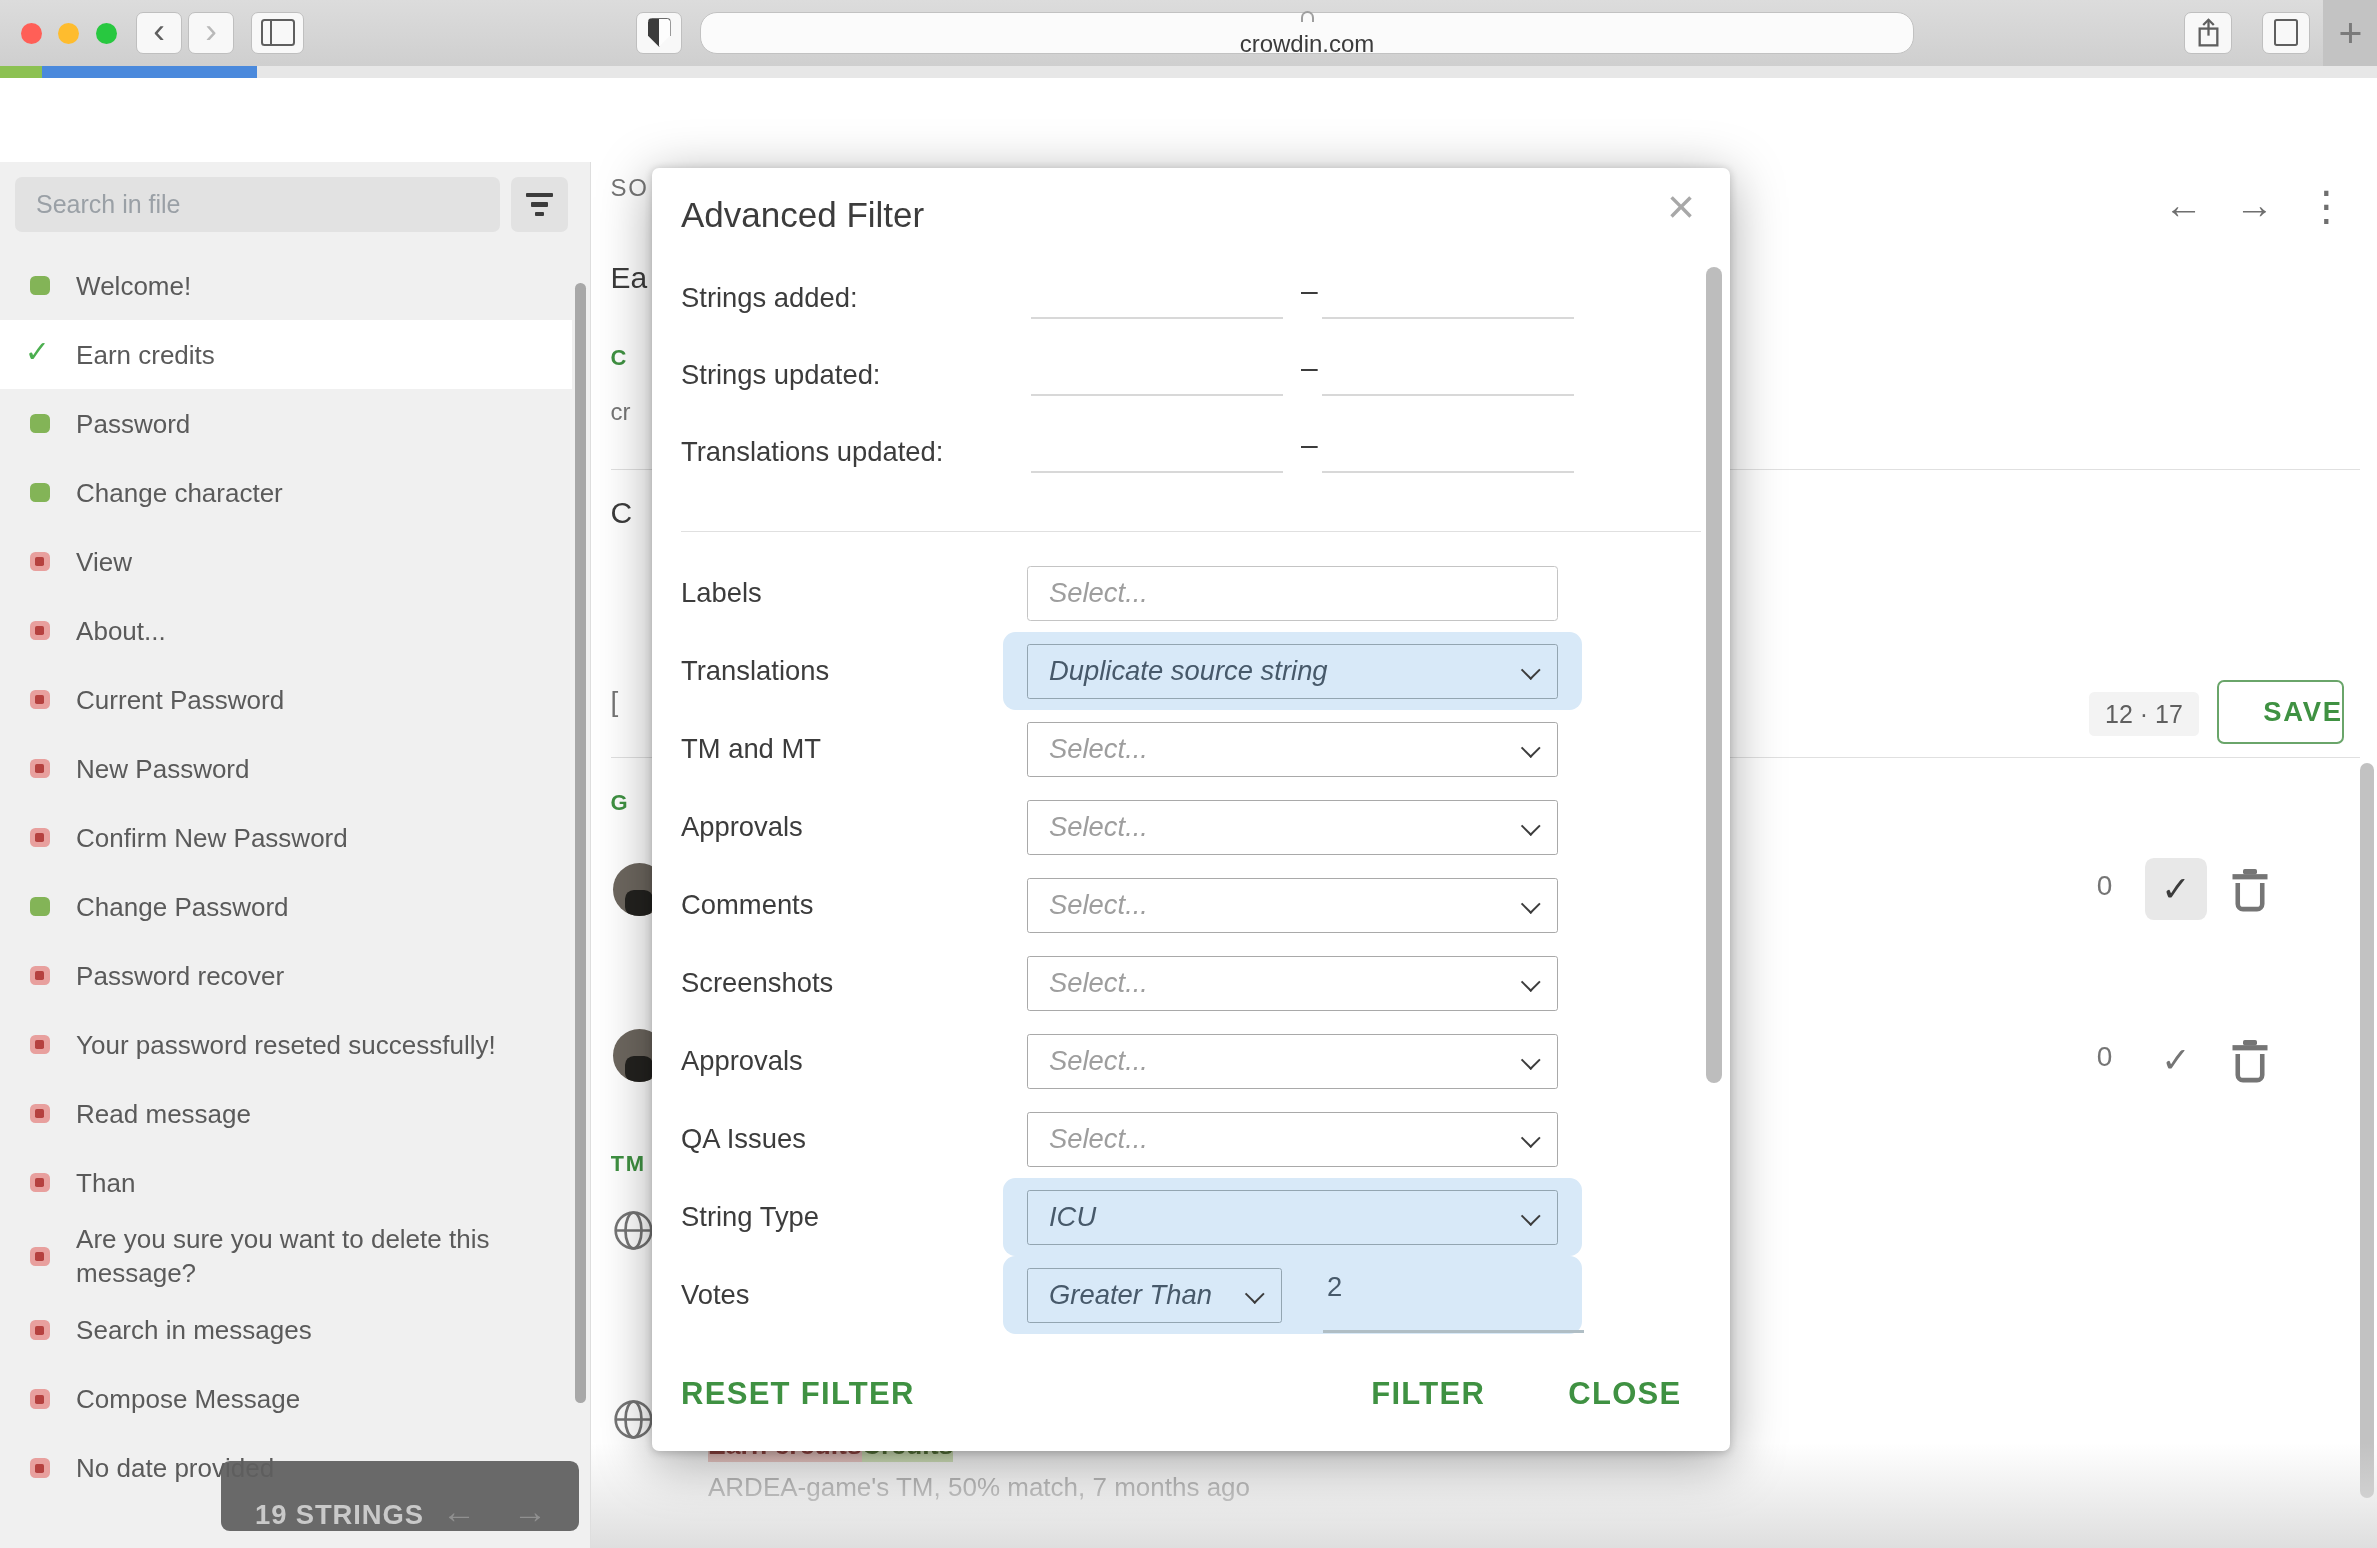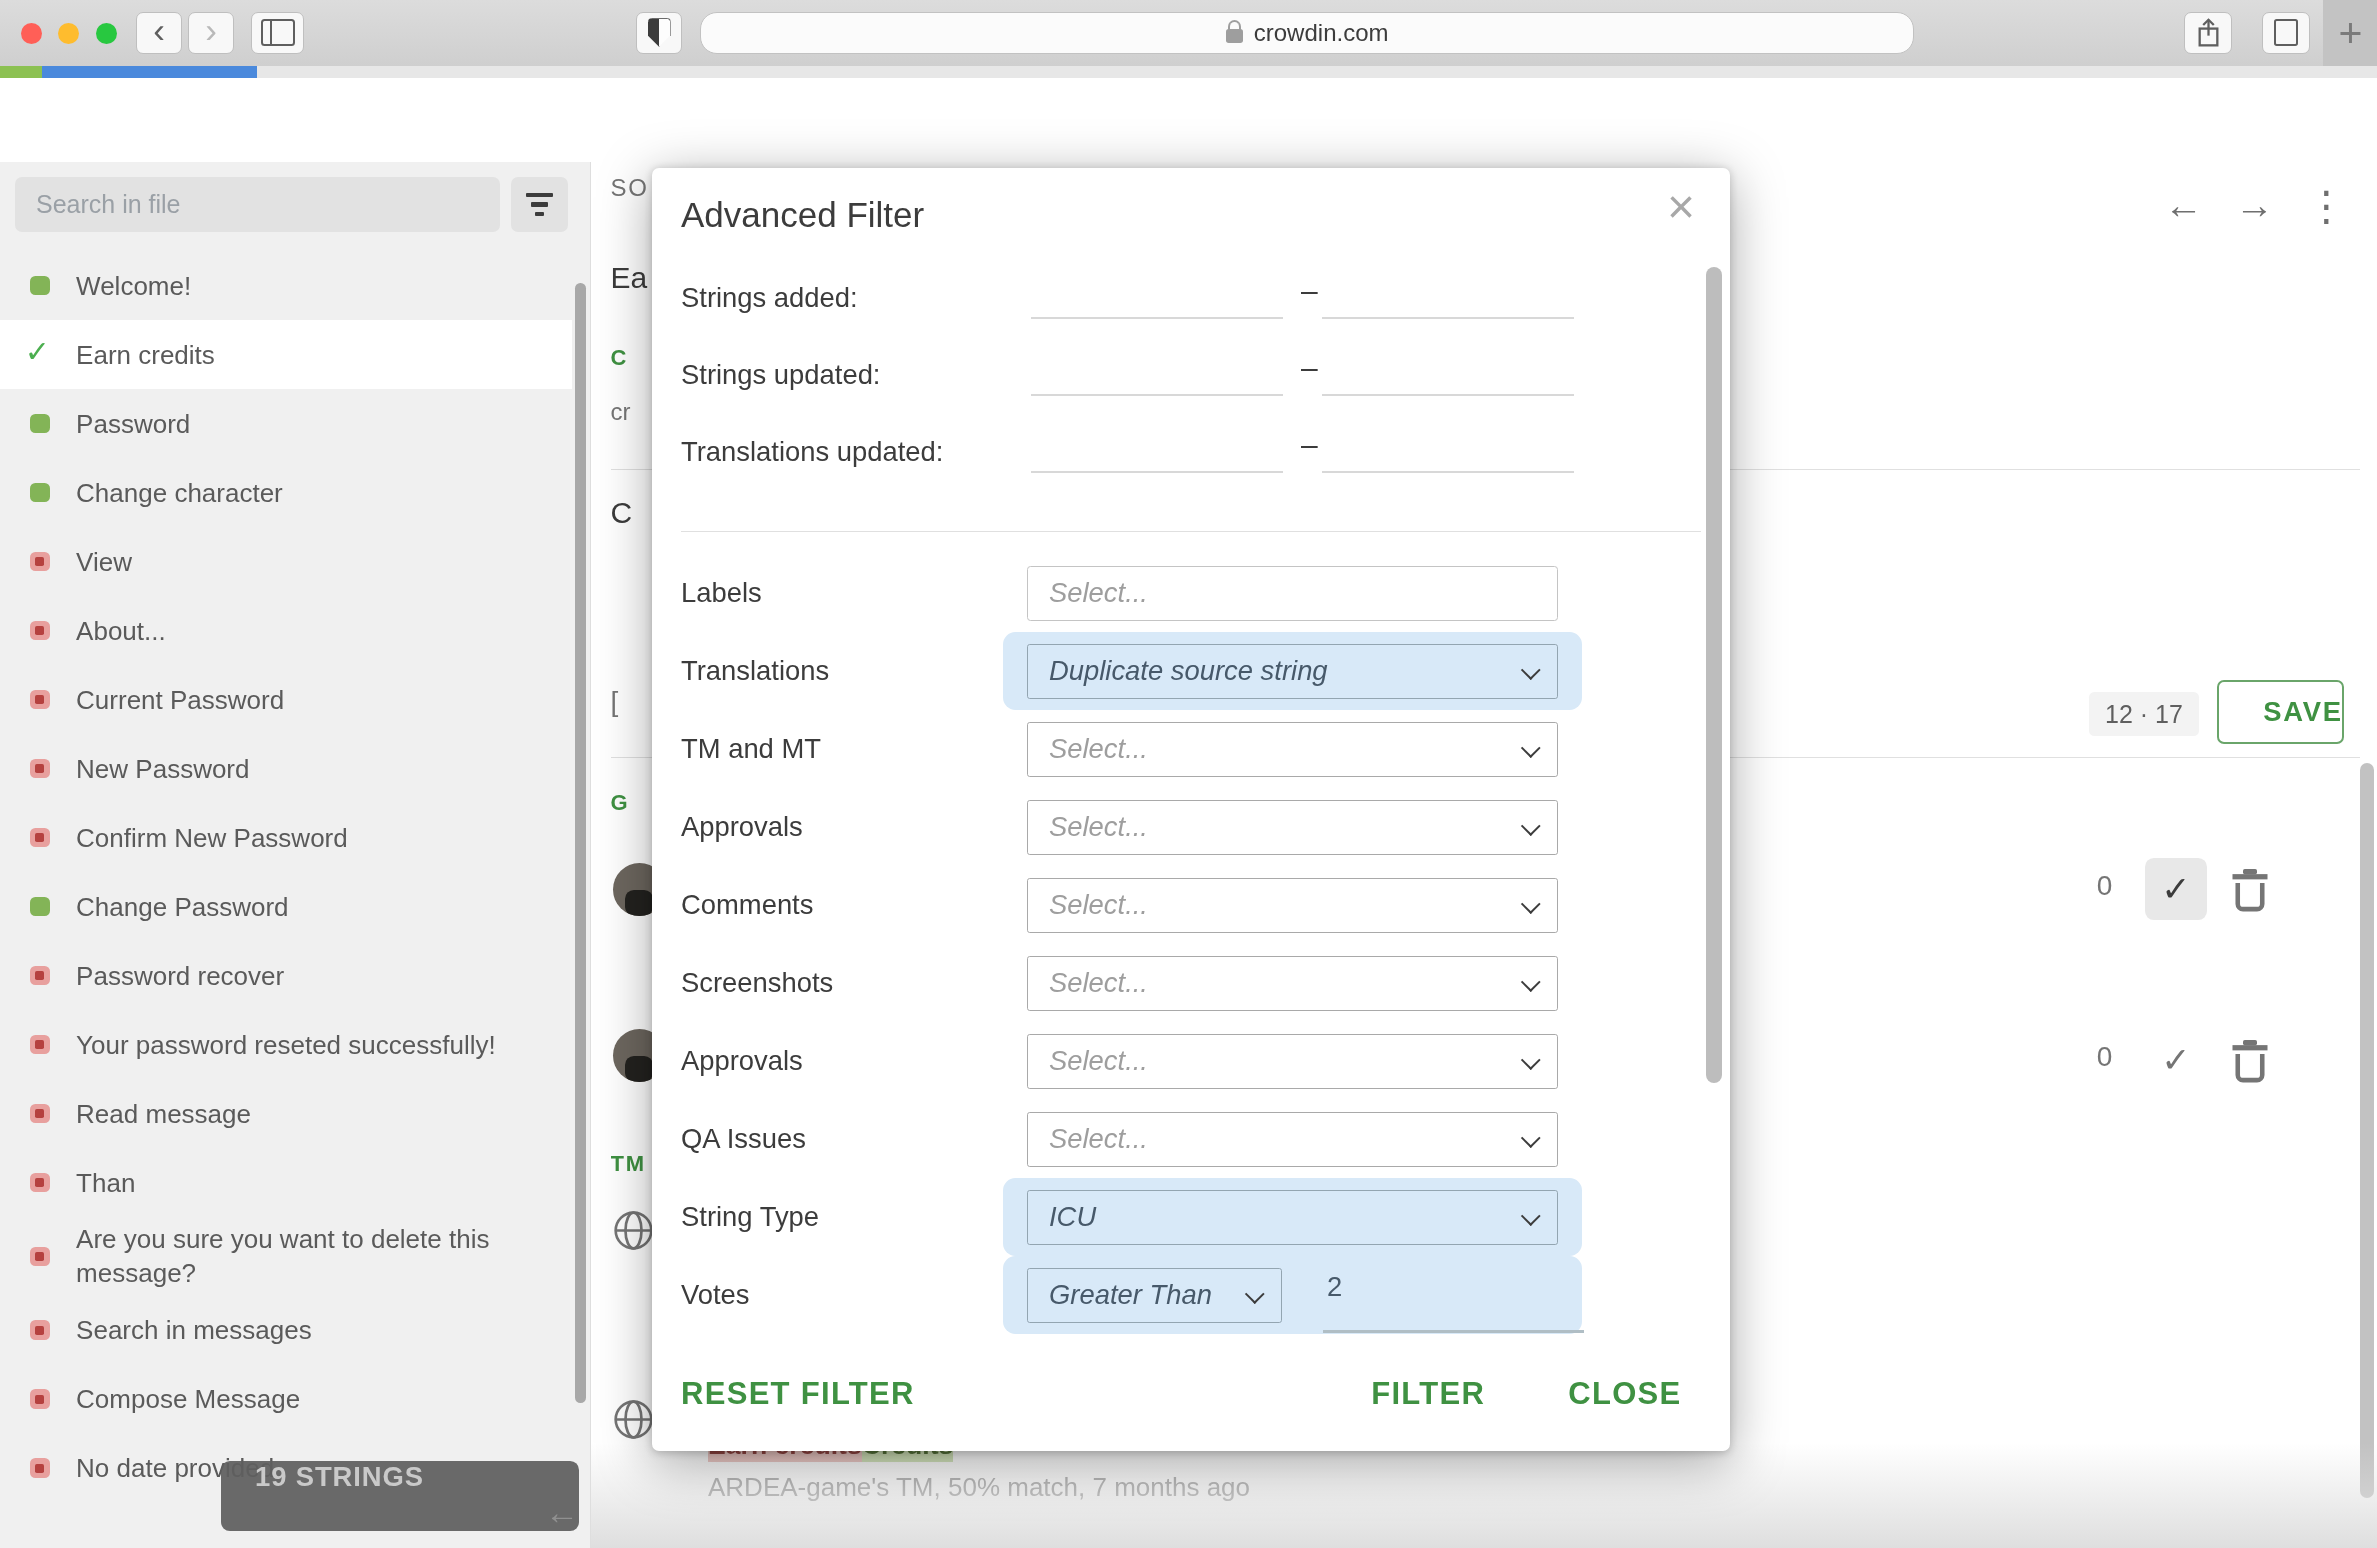--- a/index.html
+++ b/index.html
@@ -18,21 +18,21 @@
               display:flex;align-items:center;justify-content:center;color:#5f5f5f;box-sizing:border-box;}
   #btn-back{left:136px;width:46px;font-size:35px;padding-bottom:5.3px;}
   #btn-fwd{left:188px;width:46px;font-size:35px;color:#b9b9b9;padding-bottom:5.3px;}
   #btn-panel{left:251px;width:53px;}
   .panel-glyph{width:30px;height:23px;border:2.7px solid #5f5f5f;border-radius:3.5px;position:relative;}
   .panel-glyph::before{content:"";position:absolute;left:7px;top:0;width:2.7px;height:100%;background:#5f5f5f;}
   #btn-shield{left:636px;width:46px;}
   .shield-glyph{width:21px;height:26.6px;background:linear-gradient(90deg,#3c3c3c 50%,#fdfdfd 50%);
     border:1.8px solid #3c3c3c;clip-path:polygon(0 0,100% 0,100% 60%,50% 100%,0 60%);border-radius:3.5px;}
   #url-field{left:700px;top:11.5px;width:1214px;height:42px;background:#fbfbfb;border:0.9px solid #c2c2c2;
-             border-radius:17px;display:flex;align-items:center;justify-content:center;gap:10.6px;box-sizing:border-box;position:absolute;}
+             border-radius:17px;display:flex;align-items:center;gap:10.6px;box-sizing:border-box;position:absolute;flex-direction:column;}
   #url-text{font-size:24px;color:#3c3c3c;}
   .lock{width:17.7px;height:14px;background:#9e9e9e;border-radius:2.7px;position:relative;margin-top:7px;}
   .lock::before{content:"";position:absolute;left:2.7px;top:-8.9px;width:8.9px;height:8.9px;
                 border:2.7px solid #9e9e9e;border-bottom:none;border-radius:7px 7px 0 0;}
   #refresh{left:1625px;top:15px;font-size:28px;color:#5f5f5f;position:absolute;}
   #btn-share{left:2184px;width:48px;}
   #btn-tabs{left:2262px;width:48px;}
   .tabs-glyph{width:19.5px;height:23px;border:2.7px solid #5f5f5f;border-radius:2.7px;position:relative;background:#f8f8f8;}
   .tabs-glyph::before{content:"";position:absolute;left:4.4px;top:-8px;width:19.5px;height:23px;
                       border:2.7px solid #5f5f5f;border-radius:2.7px;z-index:-1;}
@@ -119,21 +119,21 @@
   #tm-line{position:absolute;left:117px;top:1268px;font-size:26.6px;font-weight:600;white-space:nowrap;}
   #tm-removed{background:#eec4c0;color:#8e3734;text-decoration:line-through;padding:1.8px 0;}
   #tm-added{background:#cfe3b4;color:#4a6b2a;padding:1.8px 0;}
   #tm-meta{position:absolute;left:117px;top:1310px;font-size:26px;color:#9e9e9e;}
   .av-frag{position:absolute;left:22px;width:53px;height:53px;border-radius:50%;background:#6d675f;overflow:hidden;}
   .av-frag::after{content:"";position:absolute;left:12.4px;top:26.6px;width:28px;height:26.6px;border-radius:8.9px;background:#23221f;}
   .globe-frag{position:absolute;left:22px;}
 
   
   #strings-badge{left:221px;top:1461px;width:358px;height:70px;background:rgba(95,95,95,.93);border-radius:8.9px;
-      display:flex;align-items:flex-start;z-index:50;flex-direction:column;}
+      display:flex;align-items:flex-end;z-index:50;}
   #strings-badge .cnt{margin-left:34px;font-size:27.4px;font-weight:700;color:#c9c9c9;letter-spacing:0.9px;}
   #strings-badge .b-arrow{font-size:34px;color:#909090;}
   #badge-prev{margin-left:auto;}
   #badge-next{margin:0 32px 0 37px;}
 
   
   #modal{left:652px;top:168px;width:1078px;height:1283px;background:#fff;border-radius:7px;z-index:40;
          box-shadow:0 10.6px 53px rgba(0,0,0,.35),0 1.8px 8.9px rgba(0,0,0,.2);}
   #modal-title{position:absolute;left:29px;top:26.6px;font-size:35px;color:#3c3c3c;}
   #modal-close{position:absolute;left:998px;top:7px;width:62px;height:62px;font-size:48px;color:#a8a8a8;

